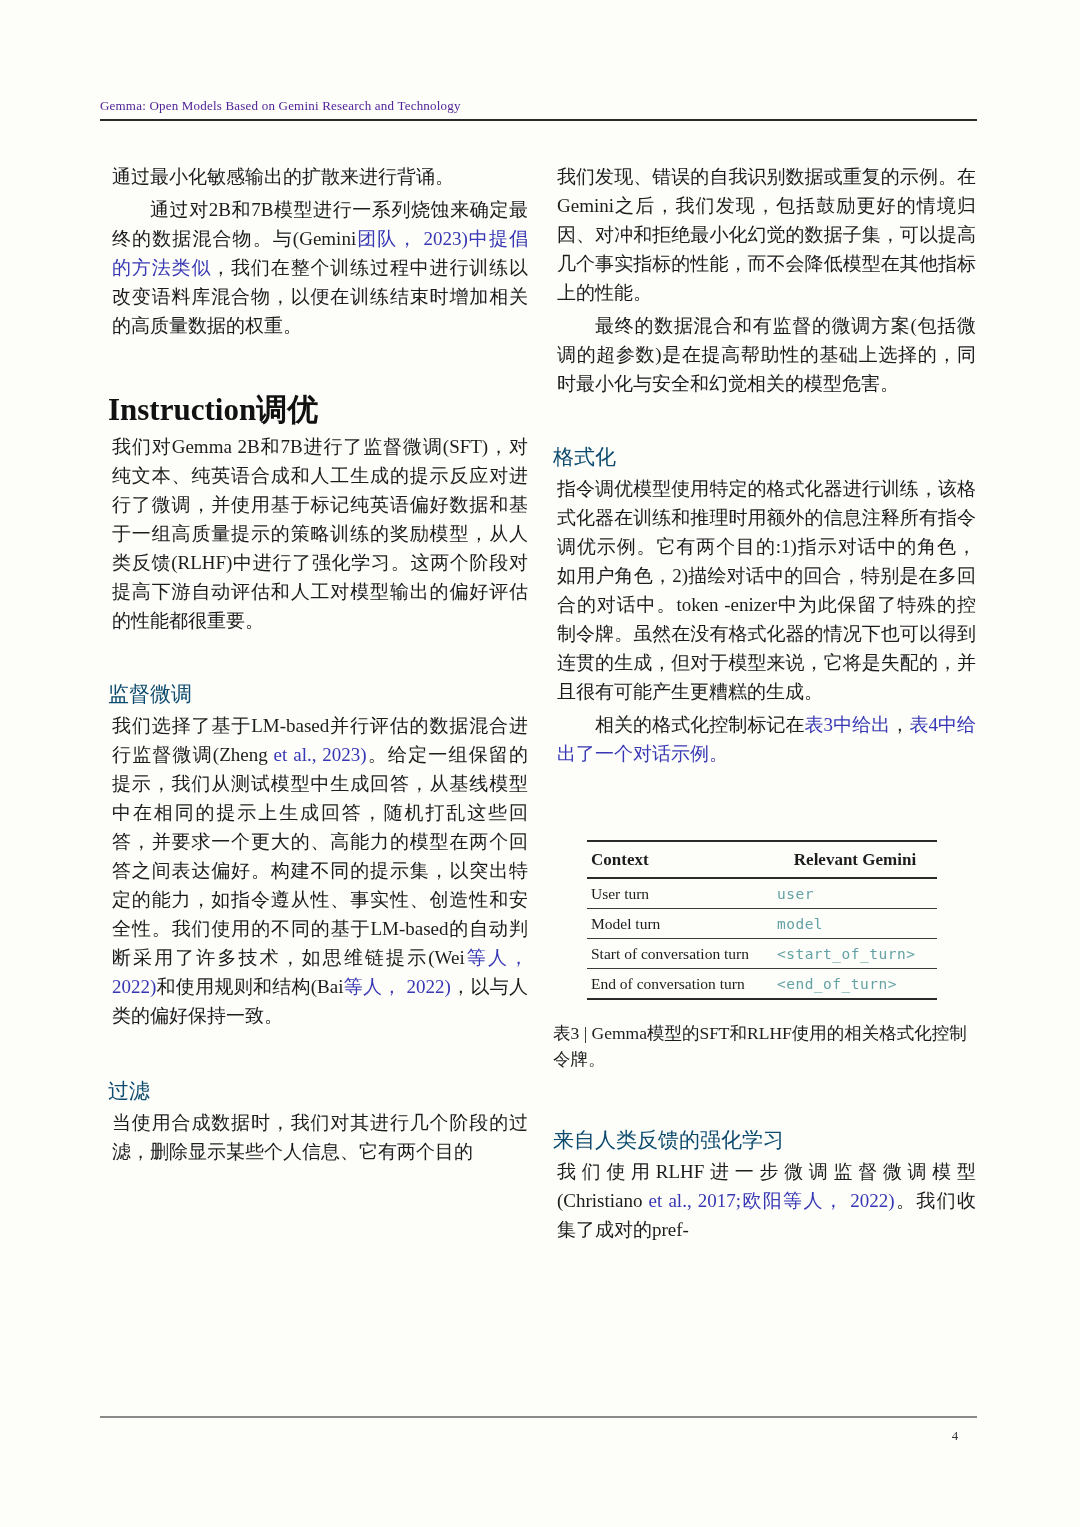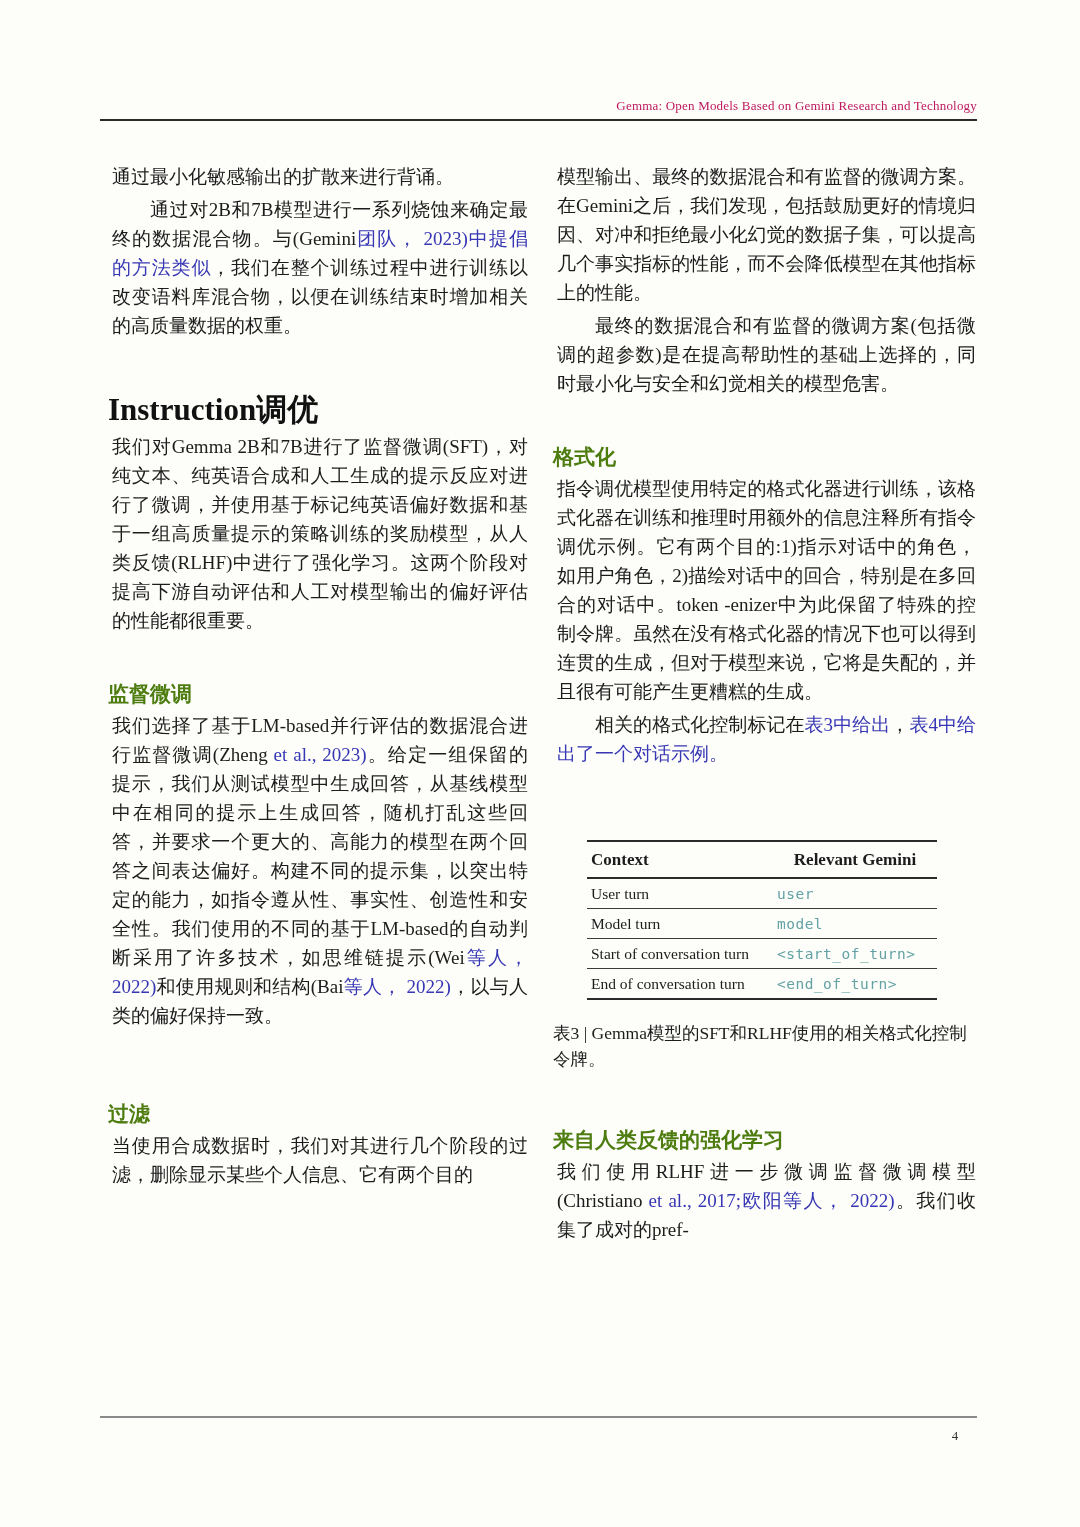--- a/index.html
+++ b/index.html
@@ -8,22 +8,22 @@
     position: relative;
     width: 1080px; height: 1527px;
     margin: 0 auto;
     background: #fdfdfa;
     color: #1c1c1c;
     font-family: "Liberation Serif", "DejaVu Serif", serif;
     overflow: hidden;
   }
   .running-head {
     position: absolute; top: 98px; left: 100px; width: 877px;
-    text-align: right;
-    font-size: 13px; color: #be185d; letter-spacing: .2px;
+    text-align: left;
+    font-size: 13px; color: #4c1d95; letter-spacing: .2px;
   }
   .head-rule {
     position: absolute; top: 119px; left: 100px; width: 877px;
     height: 0; border-top: 2px solid #2a2a2a;
   }
   .foot-rule {
     position: absolute; top: 1416px; left: 100px; width: 877px;
     height: 0; border-top: 2px solid #8a8a8a;
   }
   .page-number {
@@ -45,24 +45,24 @@
   .m30 { margin-top: 30px; }
   .m44 { margin-top: 44px; }
   .m46 { margin-top: 46px; }
   .m48 { margin-top: 48px; }
   h1.sec {
     margin: 52px 0 0 0; font-size: 31px; line-height: 36px;
     font-weight: bold; color: #111;
   }
   h2.sub {
     margin: 0; font-size: 21px; line-height: 26px;
-    font-weight: bold; color: #4d7c0f;
+    font-weight: normal; color: #0c4a6e;
   }
   h2.m46 { margin-top: 46px; }
-  h2.m48 { margin-top: 71px; }
+  h2.m48 { margin-top: 48px; }
   h2.m55 { margin-top: 55px; }
   .link { color: #3737b4; }
   .tbl {
     margin: 72px 0 9px 34px; width: 350px;
     border-collapse: collapse;
     font-size: 16px;
   }
   .tbl th, .tbl td { padding: 6px 4px 5px 4px; }
   .tbl thead th {
     font-size: 17px; font-weight: bold; text-align: left;
@@ -102,21 +102,21 @@
     <h2 class="sub m46">监督微调</h2>
 
     <p class="body m26"><span>我们选择了基于LM-based并行评估的数据混合进行监督微调(Zheng </span><span class="link">et al., 2023)</span><span>。给定一组保留的提示，我们从测试模型中生成回答，从基线模型中在相同的提示上生成回答，随机打乱这些回答，并要求一个更大的、高能力的模型在两个回答之间表达偏好。构建不同的提示集，以突出特定的能力，如指令遵从性、事实性、创造性和安全性。我们使用的不同的基于LM-based的自动判断采用了许多技术，如思维链提示(Wei</span><span class="link">等人， 2022)</span><span>和使用规则和结构(Bai</span><span class="link">等人， 2022)</span><span>，以与人类的偏好保持一致。</span></p>
 
     <h2 class="sub m48">过滤</h2>
 
     <p class="body m28">当使用合成数据时，我们对其进行几个阶段的过滤，删除显示某些个人信息、它有两个目的</p>
   </div>
 
   <div class="col col-right">
-    <p class="body">模型输出、最终的数据混合和有监督的微调方案。在Gemini之后，我们发现，包括鼓励更好的情境归因、对冲和拒绝最小化幻觉的数据子集，可以提高几个事实指标的性能，而不会降低模型在其他指标上的性能。</p>
+    <p class="body">我们发现、错误的自我识别数据或重复的示例。在Gemini之后，我们发现，包括鼓励更好的情境归因、对冲和拒绝最小化幻觉的数据子集，可以提高几个事实指标的性能，而不会降低模型在其他指标上的性能。</p>
 
     <p class="body indent m26">最终的数据混合和有监督的微调方案(包括微调的超参数)是在提高帮助性的基础上选择的，同时最小化与安全和幻觉相关的模型危害。</p>
 
     <h2 class="sub m46">格式化</h2>
 
     <p class="body m28">指令调优模型使用特定的格式化器进行训练，该格式化器在训练和推理时用额外的信息注释所有指令调优示例。它有两个目的:1)指示对话中的角色，如用户角色，2)描绘对话中的回合，特别是在多回合的对话中。token -enizer中为此保留了特殊的控制令牌。虽然在没有格式化器的情况下也可以得到连贯的生成，但对于模型来说，它将是失配的，并且很有可能产生更糟糕的生成。</p>
 
     <p class="body indent m27"><span>相关的格式化控制标记在</span><span class="link">表3中给出</span><span>，</span><span class="link">表4中给出了一个对话示例。</span></p>
 
     <table class="tbl">

